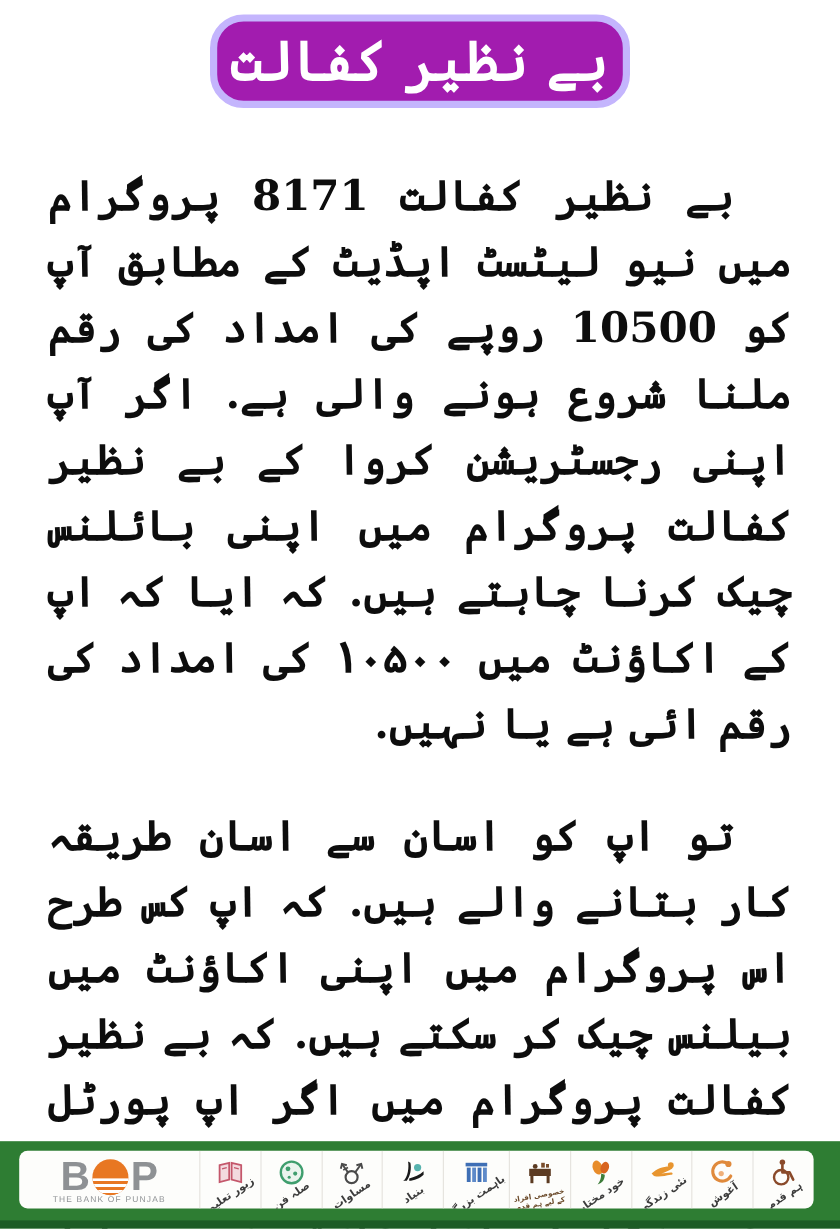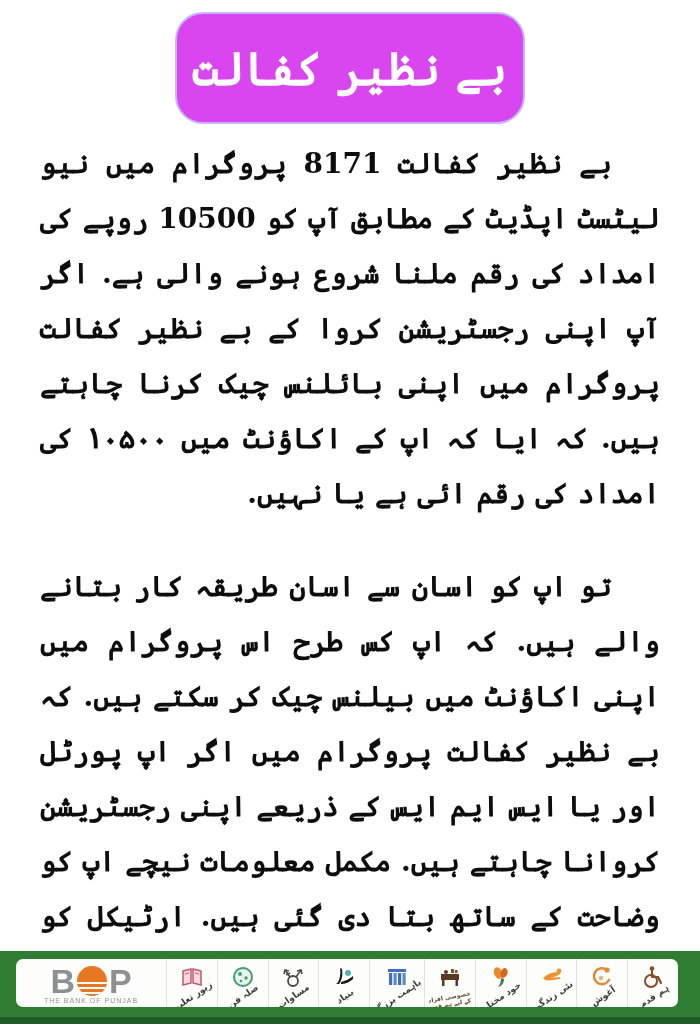--- a/index.html
+++ b/index.html
@@ -6,44 +6,44 @@
   .page{
     position:relative;
     width:700px;height:1024px;
     background:#ffffff;
     overflow:hidden;
     font-family:"DejaVu Sans","Liberation Sans",sans-serif;
   }
   
   .header-banner{
     position:absolute;left:175px;top:12px;
-    width:350px;height:112px;
-    background:#d946ef;
-    border:2px solid #c4b5fd;
+    width:350px;height:78px;
+    background:#a21caf;
+    border:6px solid #c4b5fd;
     border-radius:28px;
     display:flex;align-items:center;justify-content:center;
     box-sizing:border-box;
   }
   .header-title{
     color:#ffffff;
     font-size:44px;
     font-weight:bold;
     font-family:"DejaVu Serif","Liberation Serif",serif;
     direction:rtl;
     white-space:nowrap;
     transform:scaleY(1.05);
   }
   
   .article{
     position:absolute;left:40px;top:136px;width:620px;
     direction:rtl;
     color:#0d0d0d;
   }
   .para{
-    font-size:28px;
+    font-size:35px;
     line-height:55px;
     font-weight:600;
     text-align:justify;
     text-indent:48px;
     margin:0 0 38px 0;
     font-family:"DejaVu Serif","Liberation Serif",serif;
   }
   
   .footer{
     position:absolute;left:0;bottom:0;

